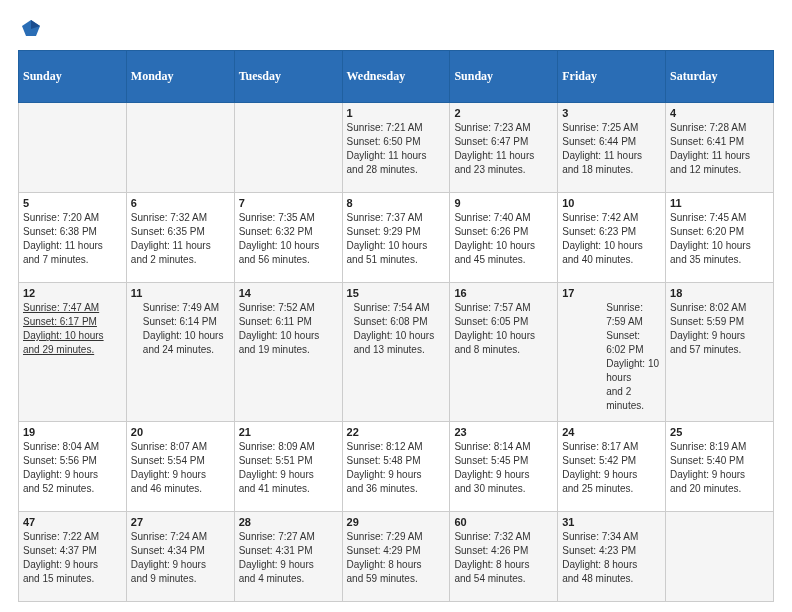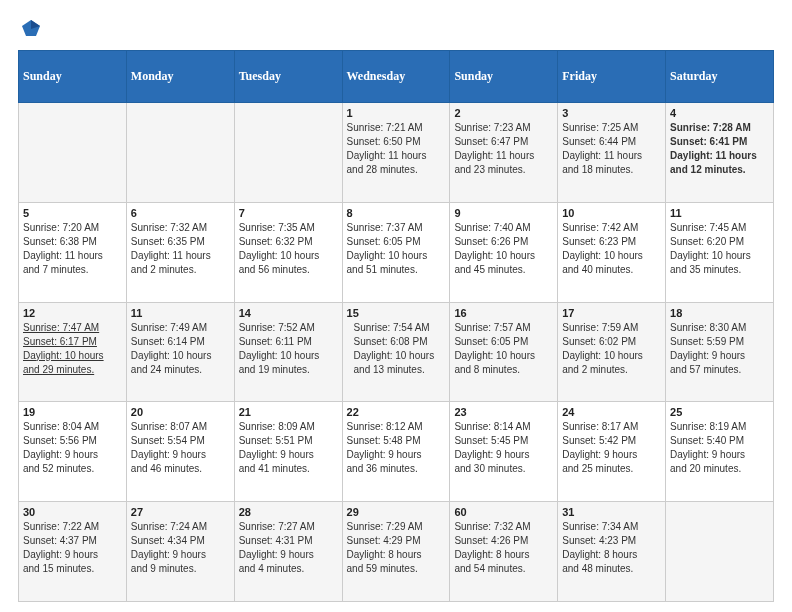--- a/index.html
+++ b/index.html
@@ -162,21 +162,21 @@
           </td>
           <td>
             <div class="day-num">3</div>
             <div class="day-info" style="white-space: pre-line;">Sunrise: 7:25 AM
 Sunset: 6:44 PM
 Daylight: 11 hours
 and 18 minutes.</div>
           </td>
           <td>
             <div class="day-num">4</div>
-            <div class="day-info" style="white-space: pre-line; font-weight: bold;">Sunrise: 7:28 AM
+            <div class="day-info" style="white-space: pre-line;">Sunrise: 7:28 AM
 Sunset: 6:41 PM
 Daylight: 11 hours
 and 12 minutes.</div>
           </td>
         </tr>
         <tr>
           <td>
             <div class="day-num">5</div>
             <div class="day-info" style="white-space: pre-line;">Sunrise: 7:20 AM
 Sunset: 6:38 PM
@@ -193,21 +193,21 @@
           <td>
             <div class="day-num">7</div>
             <div class="day-info" style="white-space: pre-line;">Sunrise: 7:35 AM
 Sunset: 6:32 PM
 Daylight: 10 hours
 and 56 minutes.</div>
           </td>
           <td>
             <div class="day-num">8</div>
             <div class="day-info" style="white-space: pre-line;">Sunrise: 7:37 AM
-Sunset: 6:05 PM
+Sunset: 9:29 PM
 Daylight: 10 hours
 and 51 minutes.</div>
           </td>
           <td>
             <div class="day-num">9</div>
             <div class="day-info" style="white-space: pre-line;">Sunrise: 7:40 AM
 Sunset: 6:26 PM
 Daylight: 10 hours
 and 45 minutes.</div>
           </td>
@@ -229,21 +229,21 @@
         <tr>
           <td>
             <div class="day-num">12</div>
             <div class="day-info" style="white-space: pre-line; text-decoration: underline;">Sunrise: 7:47 AM
 Sunset: 6:17 PM
 Daylight: 10 hours
 and 29 minutes.</div>
           </td>
           <td>
             <div class="day-num">11</div>
-            <div class="day-info" style="white-space: pre-line;">Sunrise: 7:49 AM
+            <div class="day-info" style="white-space: pre-line; margin-left: 12px;">Sunrise: 7:49 AM
 Sunset: 6:14 PM
 Daylight: 10 hours
 and 24 minutes.</div>
           </td>
           <td>
             <div class="day-num">14</div>
             <div class="day-info" style="white-space: pre-line;">Sunrise: 7:52 AM
 Sunset: 6:11 PM
 Daylight: 10 hours
 and 19 minutes.</div>
@@ -257,28 +257,28 @@
           </td>
           <td>
             <div class="day-num">16</div>
             <div class="day-info" style="white-space: pre-line;">Sunrise: 7:57 AM
 Sunset: 6:05 PM
 Daylight: 10 hours
 and 8 minutes.</div>
           </td>
           <td>
             <div class="day-num">17</div>
-            <div class="day-info" style="white-space: pre-line;">Sunrise: 7:59 AM
+            <div class="day-info" style="white-space: pre-line; margin-left: 44px;">Sunrise: 7:59 AM
 Sunset: 6:02 PM
 Daylight: 10 hours
 and 2 minutes.</div>
           </td>
           <td>
             <div class="day-num">18</div>
-            <div class="day-info" style="white-space: pre-line;">Sunrise: 8:30 AM
+            <div class="day-info" style="white-space: pre-line;">Sunrise: 8:02 AM
 Sunset: 5:59 PM
 Daylight: 9 hours
 and 57 minutes.</div>
           </td>
         </tr>
         <tr>
           <td>
             <div class="day-num">19</div>
             <div class="day-info" style="white-space: pre-line;">Sunrise: 8:04 AM
 Sunset: 5:56 PM
@@ -323,21 +323,21 @@
           <td>
             <div class="day-num">25</div>
             <div class="day-info" style="white-space: pre-line;">Sunrise: 8:19 AM
 Sunset: 5:40 PM
 Daylight: 9 hours
 and 20 minutes.</div>
           </td>
         </tr>
         <tr>
           <td>
-            <div class="day-num">30</div>
+            <div class="day-num">47</div>
             <div class="day-info" style="white-space: pre-line;">Sunrise: 7:22 AM
 Sunset: 4:37 PM
 Daylight: 9 hours
 and 15 minutes.</div>
           </td>
           <td>
             <div class="day-num">27</div>
             <div class="day-info" style="white-space: pre-line;">Sunrise: 7:24 AM
 Sunset: 4:34 PM
 Daylight: 9 hours

